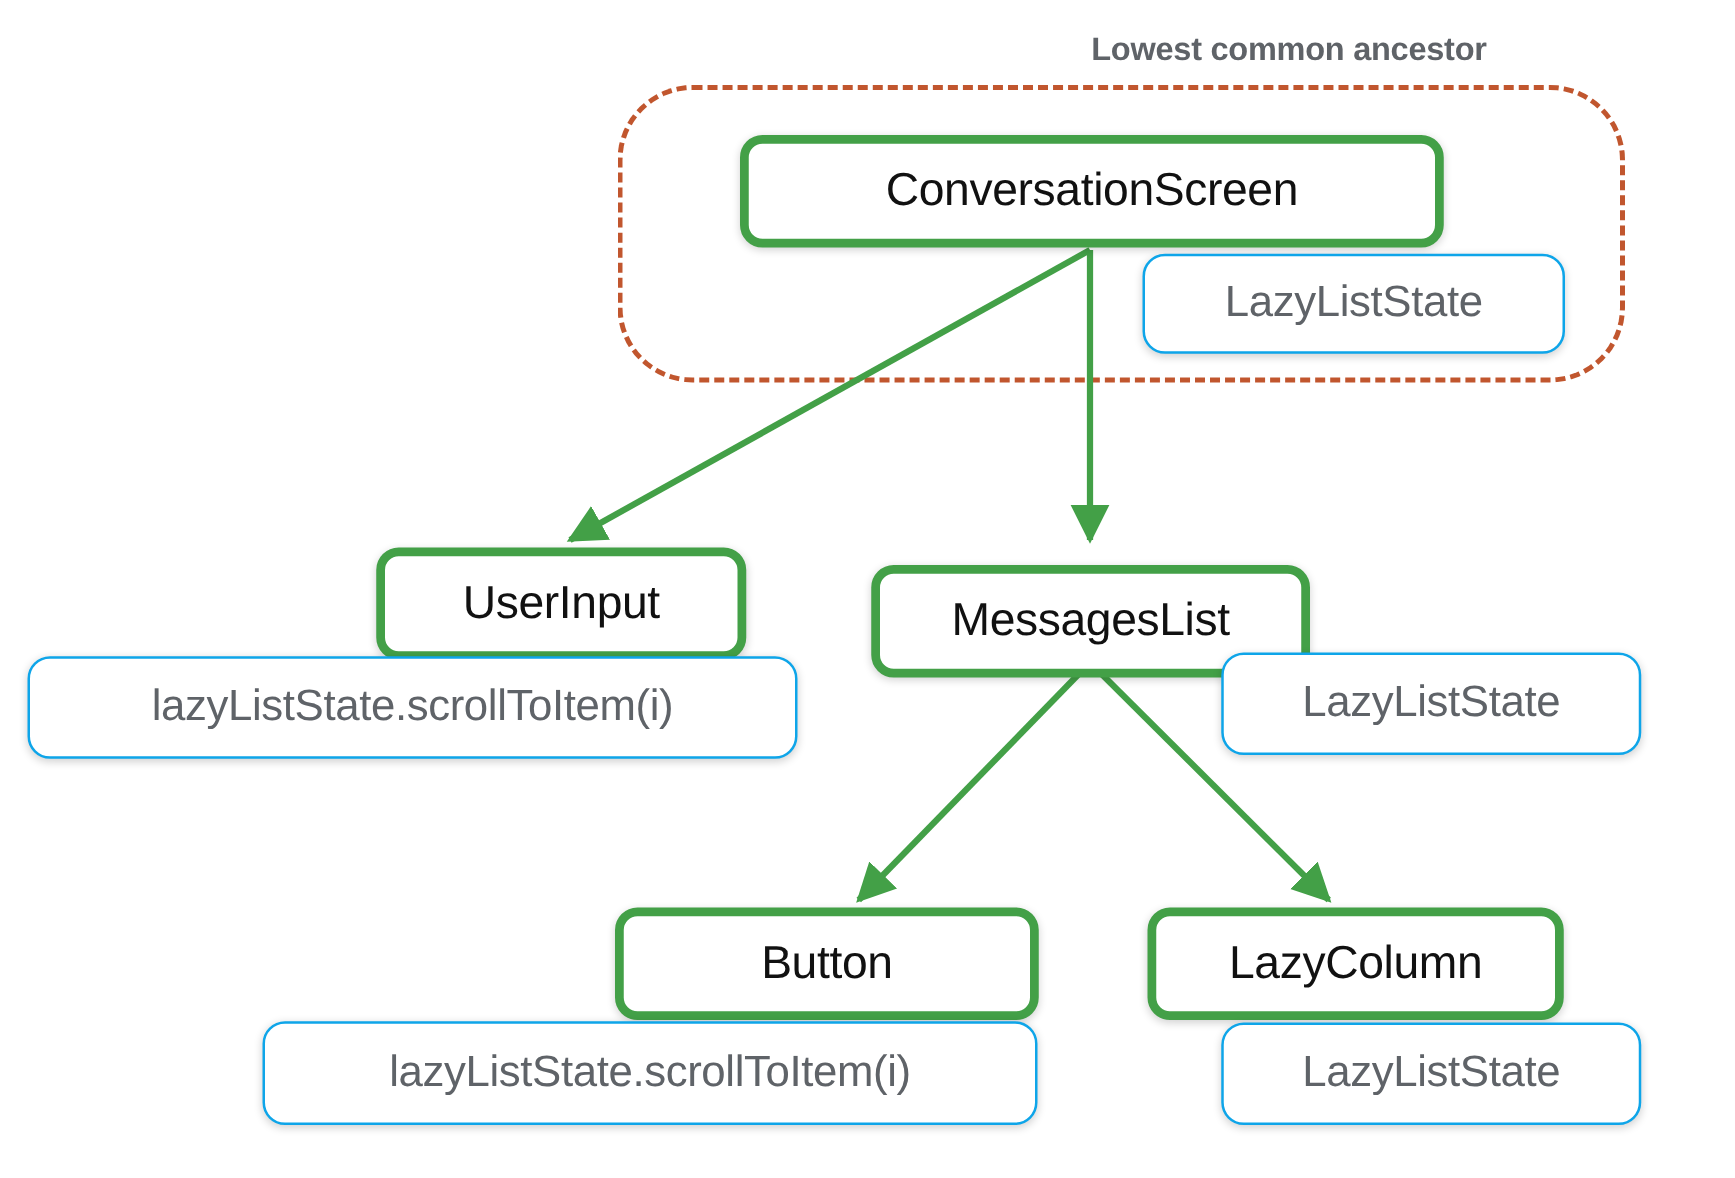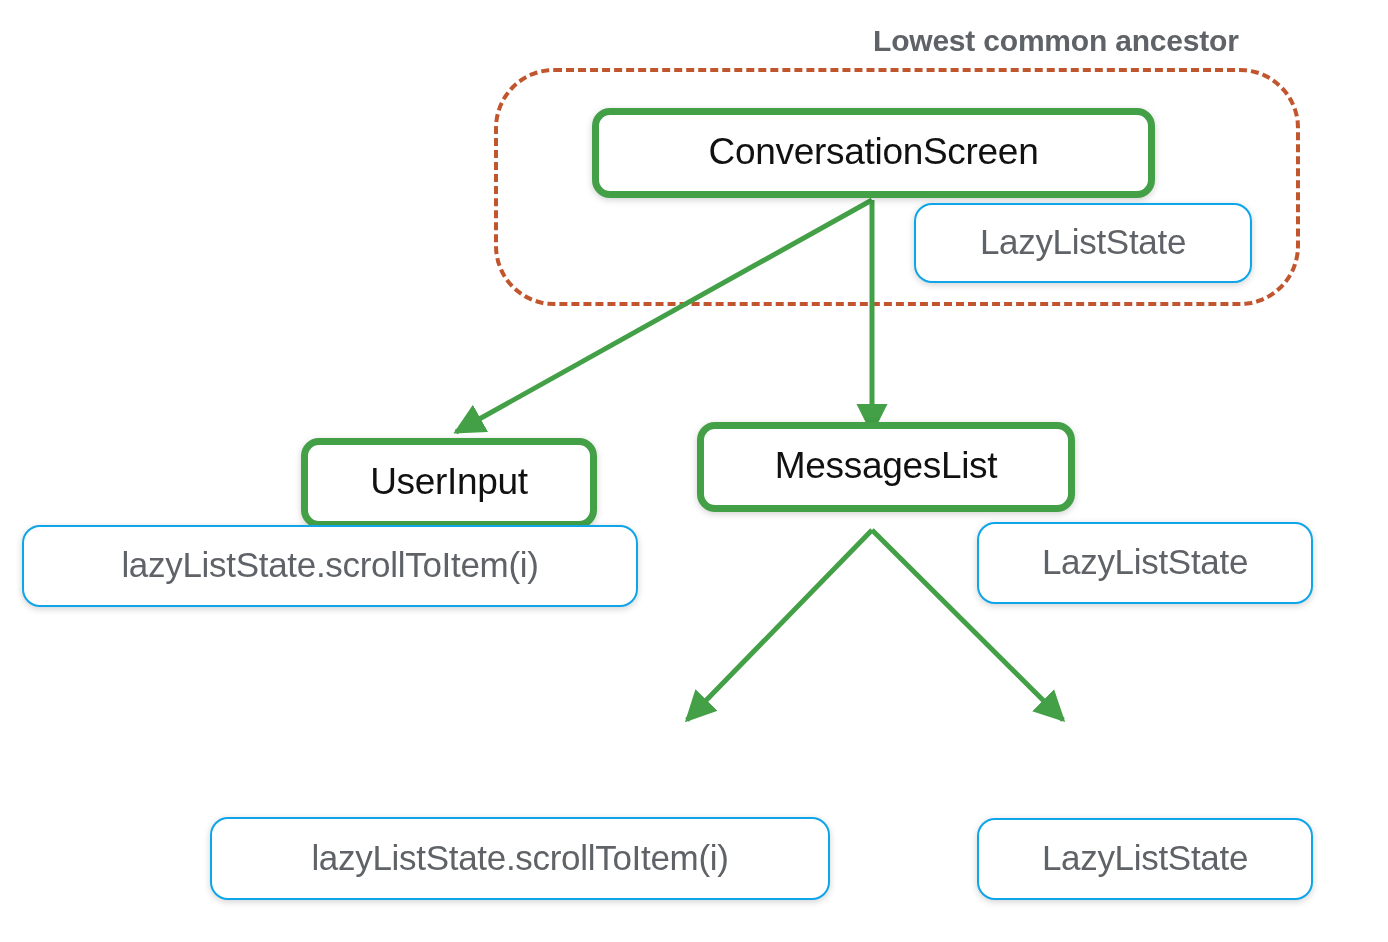--- a/index.html
+++ b/index.html
@@ -14,21 +14,21 @@
     position: relative;
     width: 1388px;
     height: 942px;
     background: #ffffff;
     overflow: hidden;
   }
 
   
   .lca-title {
     position: absolute;
-    font-size: 30px;
+    font-size: 26px;
     font-weight: bold;
     color: #5f6368;
     letter-spacing: -0.2px;
     white-space: nowrap;
   }
 
   
   .lca-group {
     position: absolute;
     border: 4px dashed #c1562e;
@@ -112,31 +112,37 @@
   </div>
 
   <div class="node composable" style="left:301px; top:438px; width:296px; height:90px; z-index:5;">
     <span class="node-label">UserInput</span>
   </div>
 
   <div class="node state" style="left:22px; top:525px; width:616px; height:82px; z-index:6;">
     <span class="node-label">lazyListState.scrollToItem(i)</span>
   </div>
 
-  <div class="node composable" style="left:697px; top:422px; width:378px; height:90px; z-index:5;">
+  <div class="node composable" style="left:697px; top:452px; width:351px; height:90px; z-index:5;">
     <span class="node-label">MessagesList</span>
   </div>
 
   <div class="node state" style="left:977px; top:522px; width:336px; height:82px; z-index:6;">
     <span class="node-label">LazyListState</span>
   </div>
 
+  <div class="node composable" style="left:492px; top:726px; width:339px; height:90px; z-index:5;">
+    <span class="node-label">Button</span>
+  </div>
 
   <div class="node state" style="left:210px; top:817px; width:620px; height:83px; z-index:6;">
     <span class="node-label">lazyListState.scrollToItem(i)</span>
   </div>
 
+  <div class="node composable" style="left:918px; top:726px; width:333px; height:90px; z-index:5;">
+    <span class="node-label">LazyColumn</span>
+  </div>
 
   <div class="node state" style="left:977px; top:818px; width:336px; height:82px; z-index:6;">
     <span class="node-label">LazyListState</span>
   </div>
 
 </div>
 
 </body></html>

